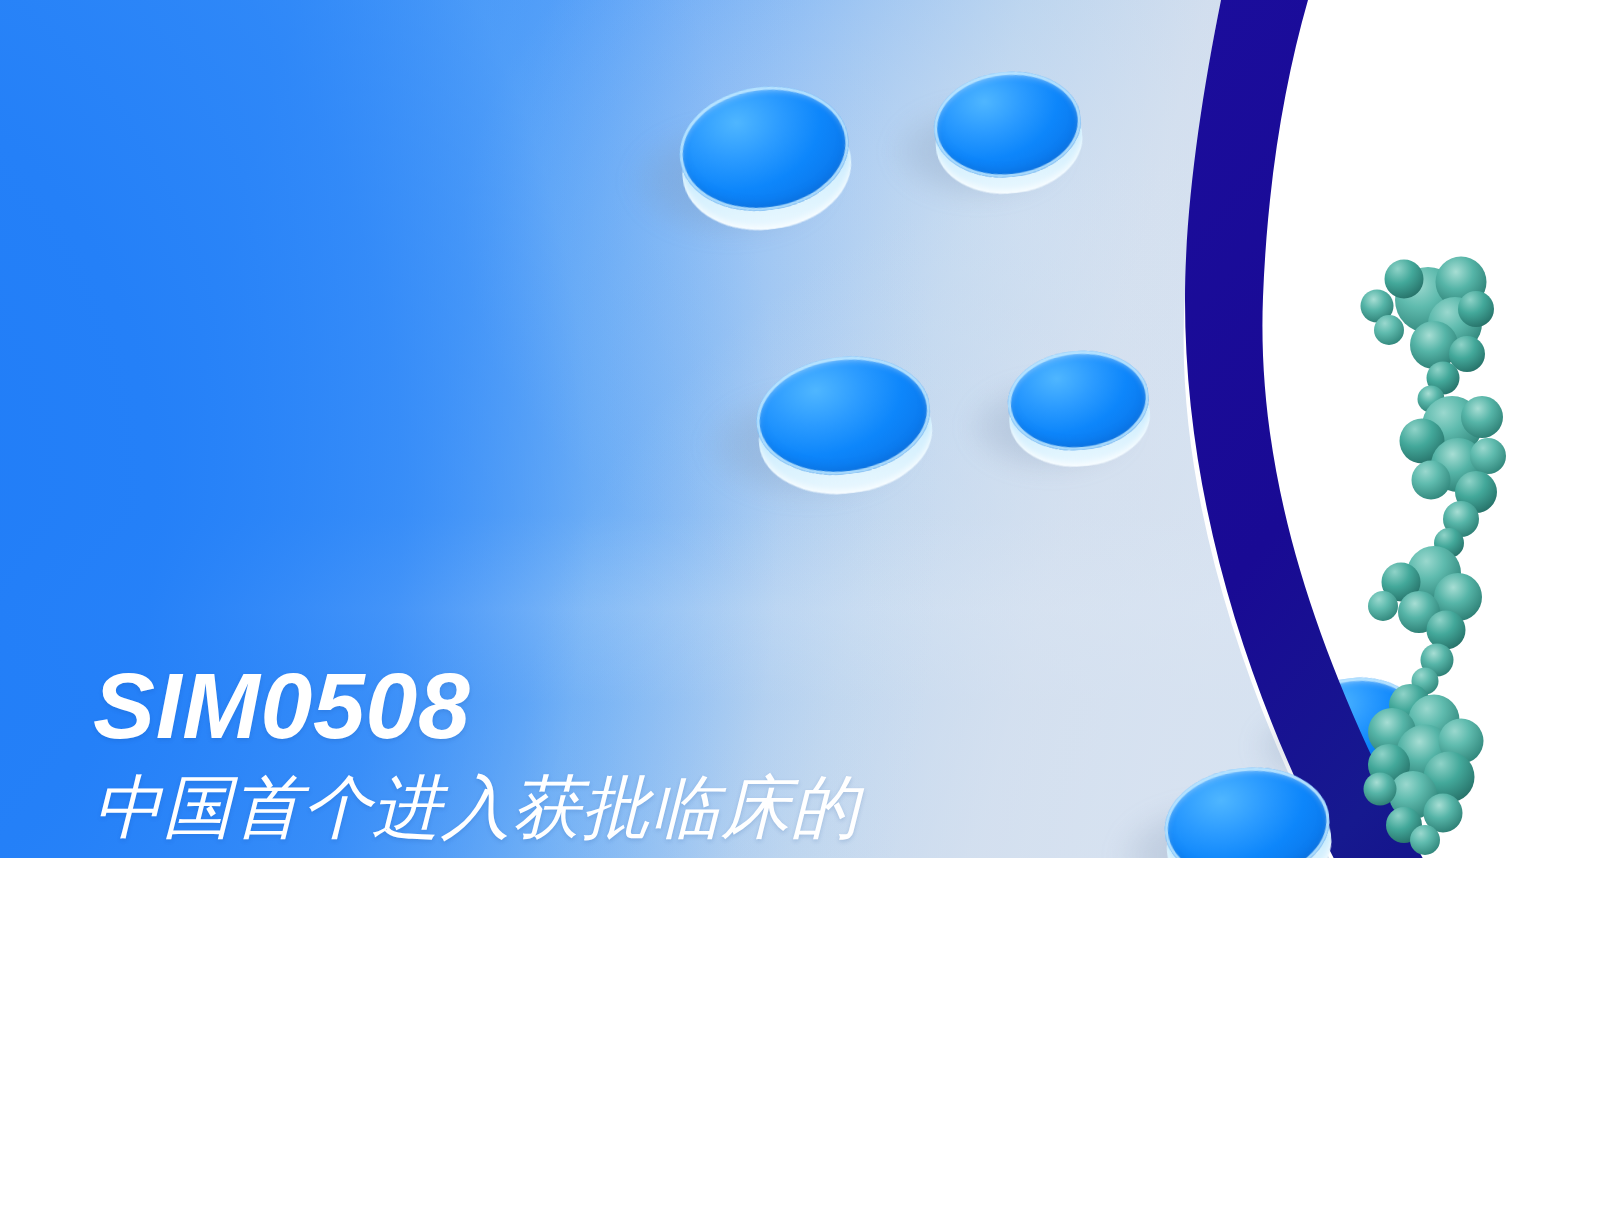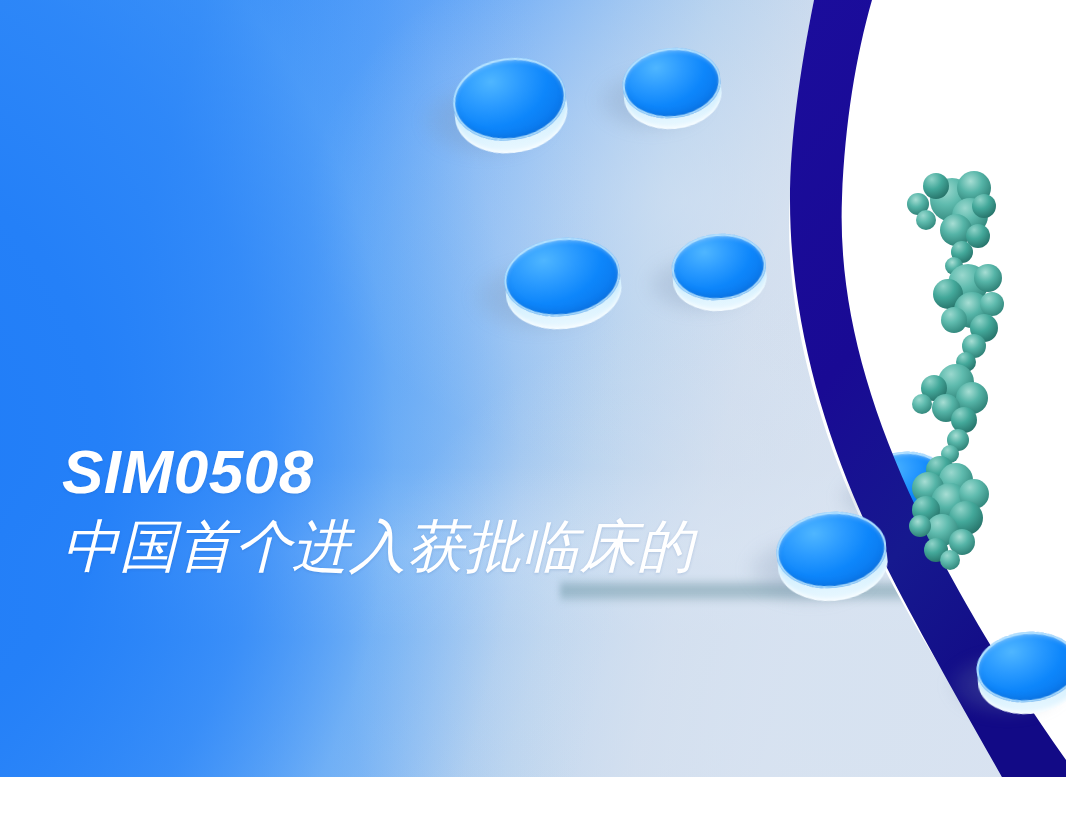--- a/index.html
+++ b/index.html
@@ -4,21 +4,21 @@
 <title>SIM0508 Polθ Inhibitor Banner</title>
 <style>
   html, body {
     margin: 0;
     padding: 0;
     background: #ffffff;
   }
   #banner {
     position: relative;
     width: 1066px;
-    height: 777px;
+    height: 572px;
     overflow: hidden;
     font-family: "Liberation Sans", "DejaVu Sans", sans-serif;
   }
   .layer { position: absolute; inset: 0; }
 
   
   .bg-base {
     background:
       
       linear-gradient(to bottom,
@@ -141,21 +141,21 @@
   .brand {
     font-size: 62px;
     font-weight: 700;
     font-style: italic;
     letter-spacing: 0.5px;
     line-height: 1.02;
     margin: 0 0 6px 0;
     white-space: nowrap;
   }
   .sub-line {
-    font-size: 57px;
+    font-size: 46px;
     font-weight: 500;
     font-style: italic;
     line-height: 1.30;
     margin: 0;
     white-space: nowrap;
     letter-spacing: 0.5px;
   }
 </style>
 </head>
 <body>

